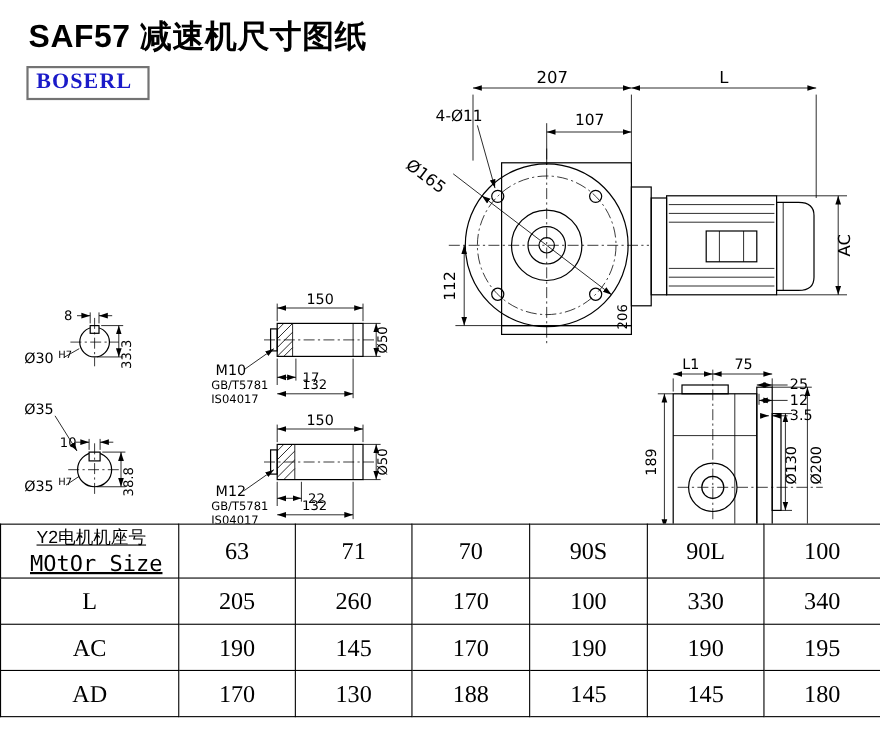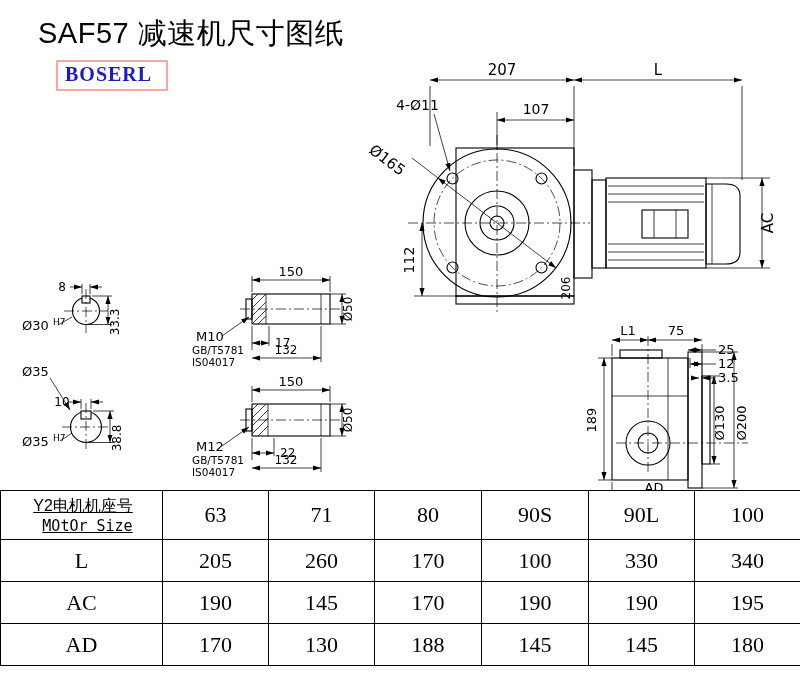--- a/index.html
+++ b/index.html
@@ -1,39 +1,39 @@
 <!DOCTYPE html>
 <html><head>
 <meta charset="utf-8">
 <style>
   html,body{margin:0;padding:0;background:#fff;}
   .sheet{position:relative;width:800px;height:684px;background:#ffffff;overflow:hidden;
          font-family:"Liberation Sans",sans-serif;color:#000;}
-  .page-title{position:absolute;left:38px;top:14px;font-size:29px;font-weight:normal;
+  .page-title{position:absolute;left:26px;top:14px;font-size:29px;font-weight:bold;
               letter-spacing:0.5px;color:#000;white-space:nowrap;}
-  .logo-box{position:absolute;left:24px;top:60px;border:2px solid #fca5a5;
-            padding:1px 14px 3px 7px;background:#fff;margin-left:32px;}
+  .logo-box{position:absolute;left:24px;top:60px;border:2px solid #737373;
+            padding:1px 14px 3px 7px;background:#fff;}
   .logo-text{color:#1a1ac8;font-weight:bold;font-size:20px;letter-spacing:1px;
              font-family:"Liberation Serif",serif;}
   svg.drawing{position:absolute;left:0;top:0;}
   svg text{fill:#000;font-family:"DejaVu Sans",sans-serif;}
   .ln{stroke:#000;stroke-width:1.1;fill:none;}
   .lnf{stroke:#000;stroke-width:1.1;fill:#fff;}
   .thin{stroke:#000;stroke-width:0.75;fill:none;}
   .cl{stroke:#000;stroke-width:0.7;fill:none;stroke-dasharray:10 3 2 3;}
-  table.dim-table{position:absolute;left:0;top:490px;width:800px;border-collapse:collapse;
+  table.dim-table{position:absolute;left:0;top:476px;width:800px;border-collapse:collapse;
                   table-layout:fixed;background:#fff;}
   table.dim-table td{border:1.5px solid #000;text-align:center;vertical-align:middle;
                      font-size:22px;font-family:"Liberation Serif",serif;color:#000;padding:0;}
   tr.hdr td{height:48px;}
   tr.datarow td{height:41px;text-align:center;}
   td.label-cell{text-align:left;}
   .hdr-cn{font-size:16px;text-decoration:underline;padding-left:3px;
           font-family:"Liberation Sans",sans-serif;white-space:nowrap;}
-  .hdr-en{font-size:15px;text-decoration:underline;padding-left:12px;
+  .hdr-en{font-size:20px;text-decoration:underline;padding-left:12px;
           font-family:"DejaVu Sans Mono",monospace;white-space:nowrap;}
 </style>
 </head>
 <body>
 
 <div class="sheet">
 
   <svg class="drawing" width="800" height="506" viewBox="0 0 800 506">
     <defs>
       <marker id="arw" markerWidth="9" markerHeight="7" refX="8" refY="3" orient="auto-start-reverse" markerUnits="userSpaceOnUse">
@@ -362,21 +362,21 @@
         <col style="width:106px">
     </colgroup>
     <tbody>
       <tr class="hdr">
         <td class="label-cell">
           <div class="hdr-cn">Y2电机机座号</div>
           <div class="hdr-en">MOtOr Size</div>
         </td>
         <td>63</td>
         <td>71</td>
-        <td>80</td>
+        <td>70</td>
         <td>90S</td>
         <td>90L</td>
         <td>100</td>
       </tr>
       <tr class="datarow">
         <td style="text-align:center;">L</td>
         <td>205</td>
         <td>260</td>
         <td>170</td>
         <td>100</td>

